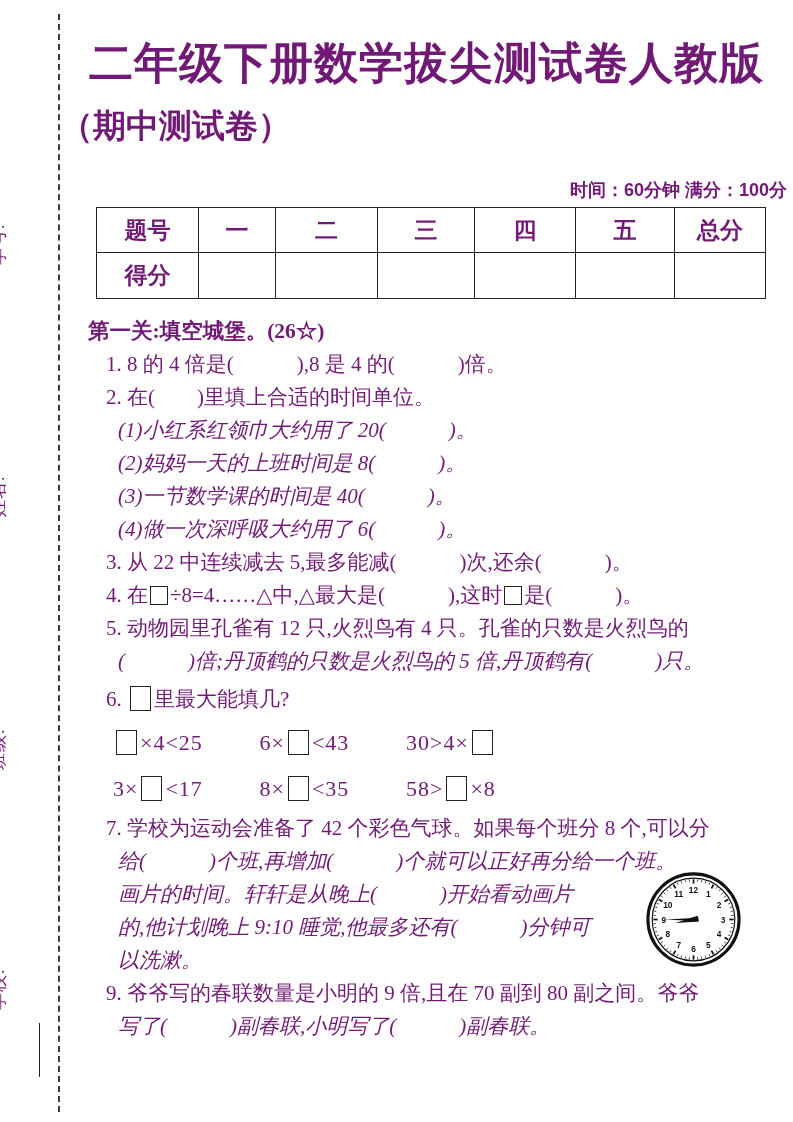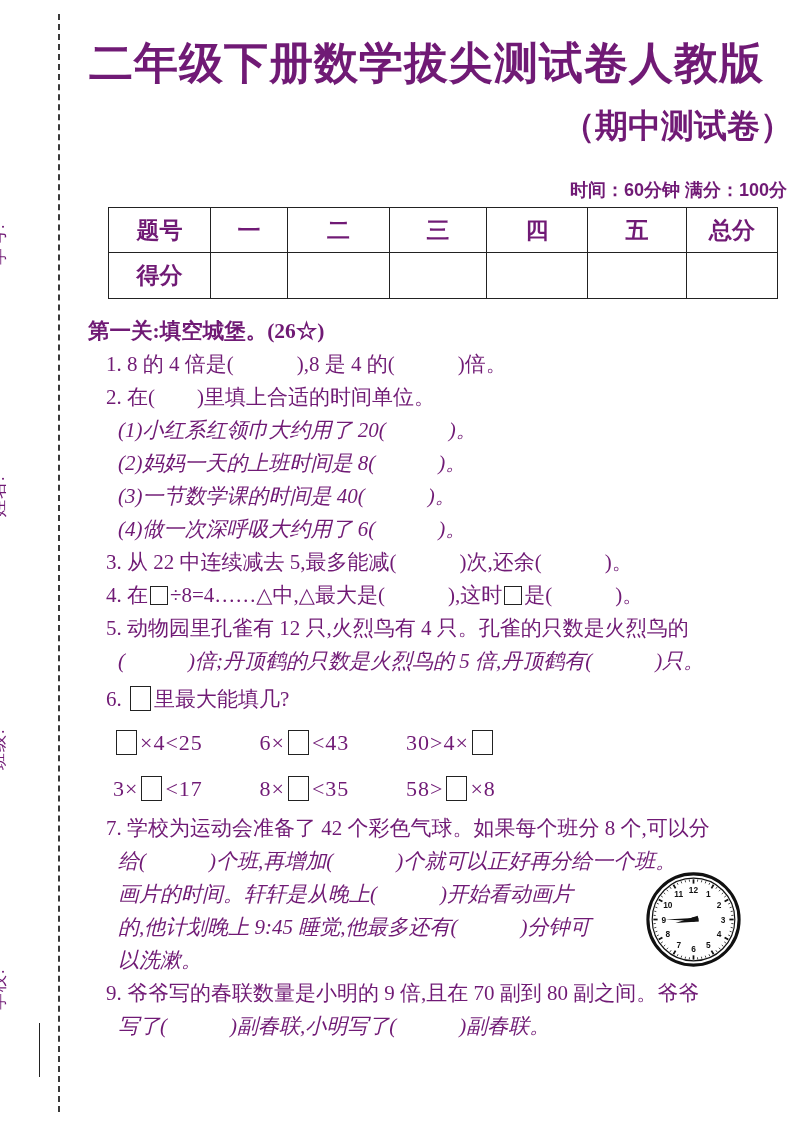--- a/index.html
+++ b/index.html
@@ -7,26 +7,26 @@
         font-family:"Liberation Serif","DejaVu Serif",serif;color:#701a75;}
   
   .seal-line{position:absolute;left:58px;top:14px;height:1098px;width:0;border-left:2px dashed #3a3a3a;}
   .side-field{position:absolute;left:13px;height:30px;display:flex;align-items:center;
               transform:rotate(-90deg);transform-origin:0 100%;font-size:17px;}
   .side-field .fld-label{white-space:nowrap;letter-spacing:1px;}
   .side-extra-line{position:absolute;left:39px;top:1023px;height:54px;width:0;border-left:1.6px solid #222;}
   
   .title{position:absolute;left:60px;right:0;top:34px;text-align:center;font-size:44px;font-weight:bold;
          font-family:"Liberation Sans","DejaVu Sans",sans-serif;letter-spacing:1px;}
-  .subtitle{position:absolute;left:60px;right:0;top:104px;text-align:right;font-size:33px;font-weight:bold;
+  .subtitle{position:absolute;left:60px;right:0;top:104px;text-align:left;font-size:33px;font-weight:bold;
             font-family:"Liberation Sans","DejaVu Sans",sans-serif;}
   .meta{position:absolute;right:6px;top:178px;font-size:18px;font-weight:700;
         font-family:"Liberation Sans","DejaVu Sans",sans-serif;}
   
-  table.score{position:absolute;left:108px;top:207px;border-collapse:collapse;table-layout:fixed;}
+  table.score{position:absolute;left:96px;top:207px;border-collapse:collapse;table-layout:fixed;}
   table.score td{border:1.6px solid #222;text-align:center;vertical-align:middle;
                  font-size:23px;font-weight:600;padding:0;}
   table.score tr.hdr td{height:44px;}
   table.score tr.scr td{height:45px;}
   
   .content{position:absolute;left:88px;top:314px;width:700px;font-size:21px;}
   .ln{height:33px;line-height:33px;white-space:nowrap;}
   .heading{height:34px;line-height:34px;font-weight:700;font-size:21.5px;font-family:Liberation Serif, serif;}
   .q{padding-left:18px;}
   .sub{padding-left:30px;font-style:italic;}
@@ -122,21 +122,21 @@
       <span class="ineq-cell boxify">30&gt;4×<span class="sq"></span></span>
     </div>
     <div class="ineq-row" style="height:44px;">
       <span class="ineq-cell boxify">3×<span class="sq"></span>&lt;17</span>
       <span class="ineq-cell boxify">8×<span class="sq"></span>&lt;35</span>
       <span class="ineq-cell boxify">58&gt;<span class="sq"></span>×8</span>
     </div>
     <div class="ln q">7. 学校为运动会准备了 42 个彩色气球。如果每个班分 8 个,可以分</div>
     <div class="ln sub">给(　　　)个班,再增加(　　　)个就可以正好再分给一个班。</div>
     <div class="ln sub">画片的时间。轩轩是从晚上(　　　)开始看动画片</div>
-    <div class="ln sub">的,他计划晚上 9:45 睡觉,他最多还有(　　　)分钟可</div>
+    <div class="ln sub">的,他计划晚上 9:10 睡觉,他最多还有(　　　)分钟可</div>
     <div class="ln sub">以洗漱。</div>
     <div class="ln q">9. 爷爷写的春联数量是小明的 9 倍,且在 70 副到 80 副之间。爷爷</div>
     <div class="ln sub">写了(　　　)副春联,小明写了(　　　)副春联。</div>
   </div>
 
   <svg id="clock-svg" width="97" height="97" viewBox="0 0 100 100">
     <circle cx="50" cy="50" r="47" fill="#fff" stroke="#111" stroke-width="3.2"></circle>
     <circle cx="50" cy="50" r="42.6" fill="none" stroke="#111" stroke-width="1.2"></circle>
   <line x1="50" y1="13" x2="50" y2="8.600000000000001" stroke="#111" stroke-width="1.8"></line>
       <line x1="54.097515760092016" y1="11.014741701563686" x2="54.327478379280855" y2="8.826793531753488" stroke="#111" stroke-width="0.8"></line>

